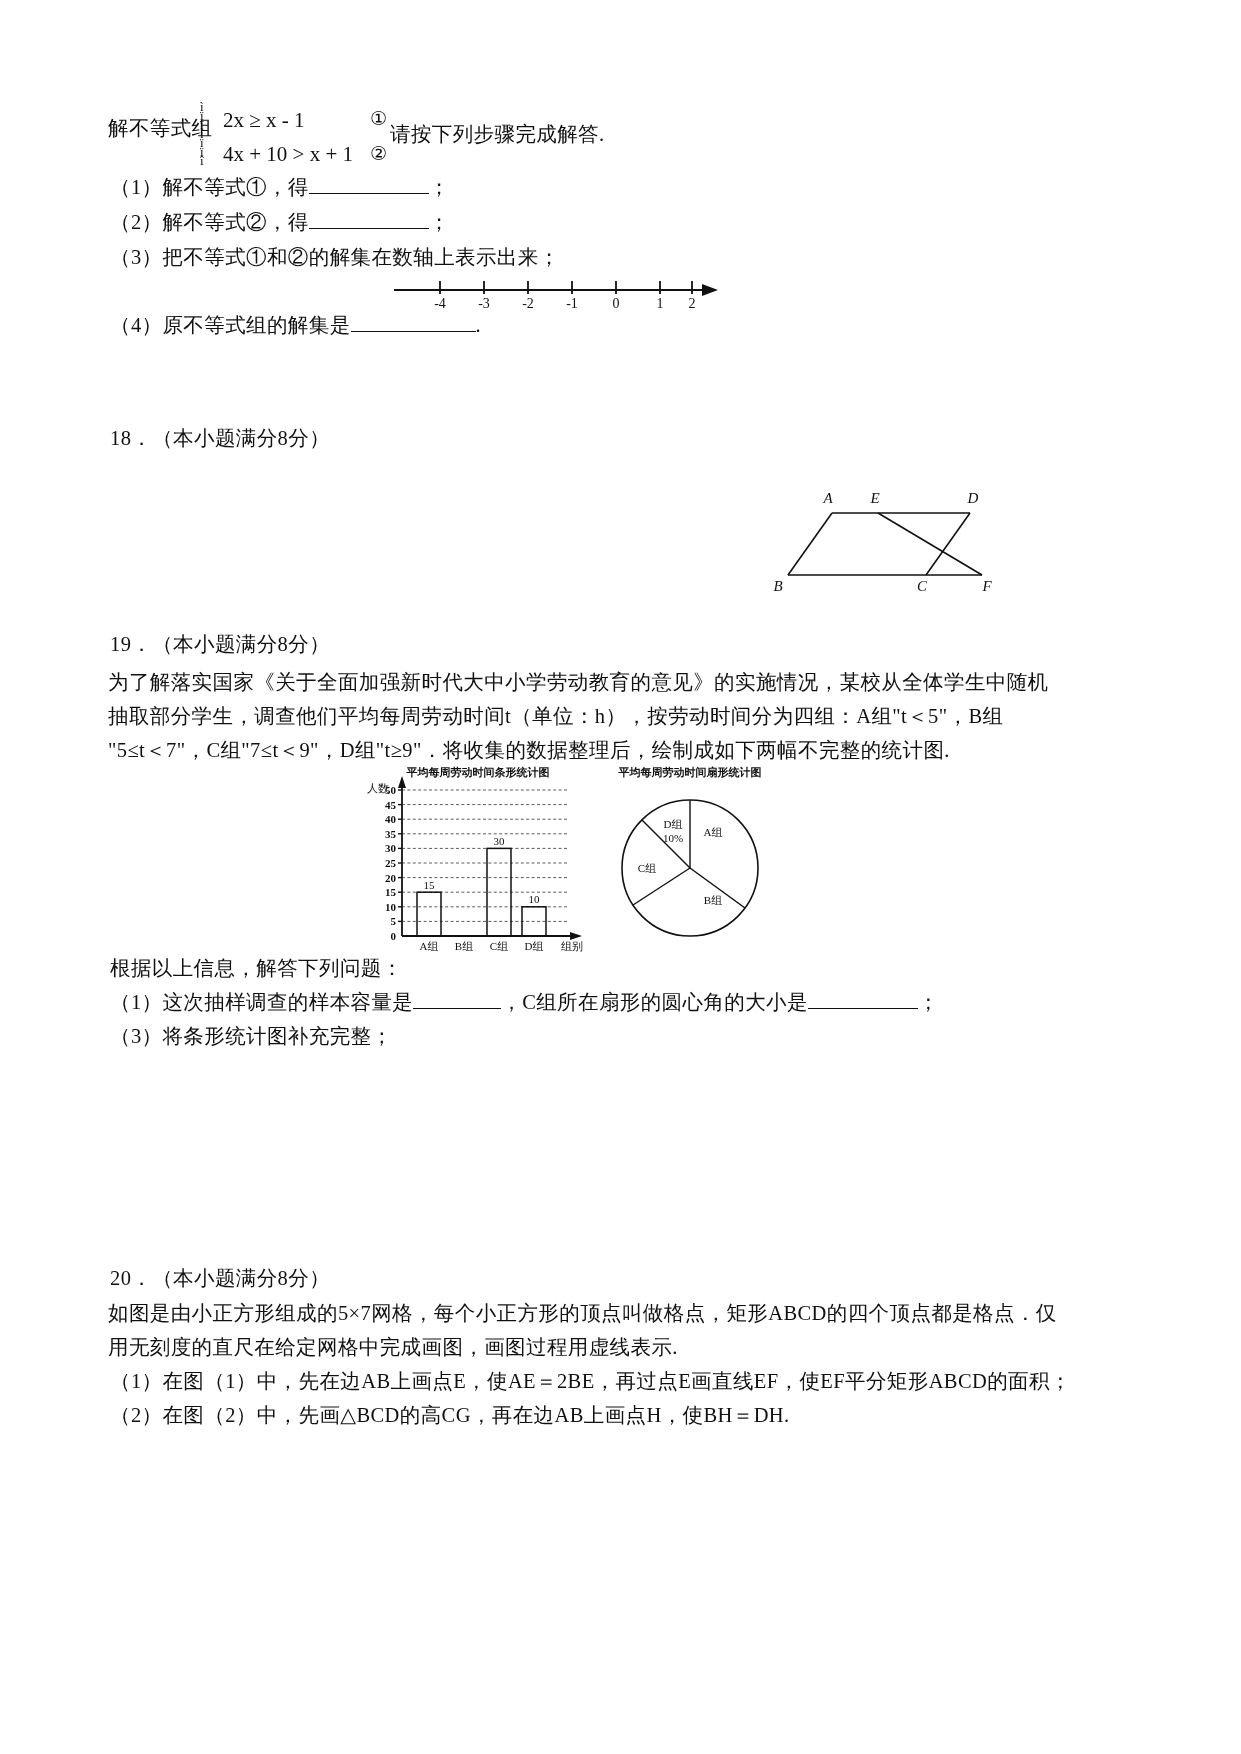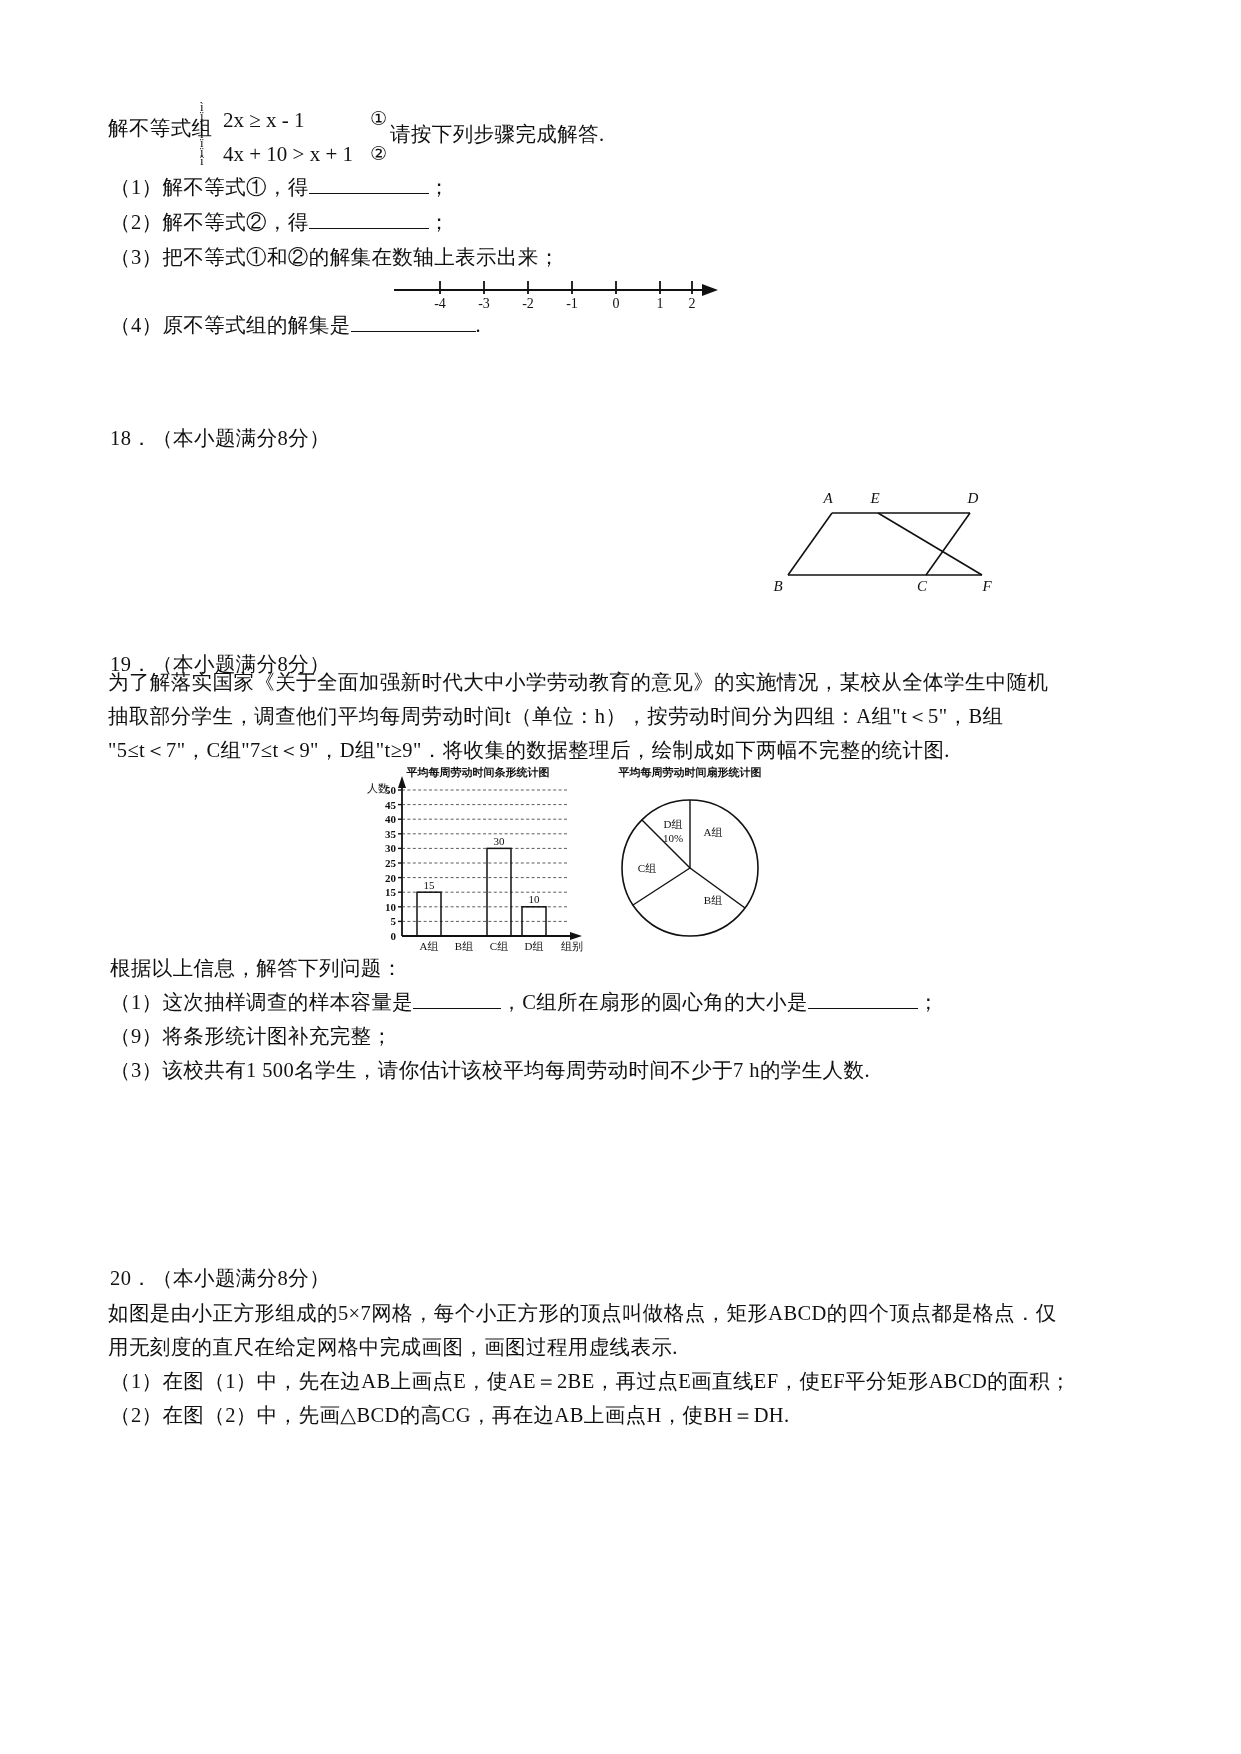--- a/index.html
+++ b/index.html
@@ -82,21 +82,21 @@
 
   
   #numline { left: 392px; top: 268px; width: 330px; height: 40px; }
 
   
   #p18-num { left: 110px; top: 428px; }
   #p18-body { left: 108px; top: 463px; }
   #p18-fig { left: 770px; top: 487px; width: 240px; height: 108px; }
 
   
-  #p19-num { left: 110px; top: 654px; text-align: right; }
+  #p19-num { left: 110px; top: 634px; text-align: right; }
   #p19-l1 { left: 108px; top: 672px; }
   #p19-l2 { left: 108px; top: 706px; }
   #p19-l3 { left: 108px; top: 740px; }
 
   #barchart { left: 350px; top: 764px; width: 245px; height: 200px; }
   #piechart  { left: 595px; top: 764px; width: 190px; height: 200px; }
 
   #p19-q0 { left: 110px; top: 958px; }
   #p19-q1 { left: 110px; top: 992px; }
   #p19-q2 { left: 110px; top: 1026px; }
@@ -286,22 +286,21 @@
       <text class="st" x="78" y="78" font-size="11" text-anchor="middle">10%</text>
     </svg>
   </div>
 
   <div class="blk cn" id="p19-q0">根据以上信息，解答下列问题：</div>
 
   <div class="blk cn" id="p19-q1">
     <span>（1）这次抽样调查的样本容量是</span><span class="fillline" style="width:88px"></span><span>，C组所在扇形的圆心角的大小是</span><span class="fillline" style="width:110px"></span><span>；</span>
   </div>
 
-  <div class="blk cn" id="p19-q2">（9）将条形统计图补充完整；</div>
-  <div class="blk cn" id="p19-q3">（3）该校共有1 500名学生，请你估计该校平均每周劳动时间不少于7 h的学生人数.</div>
+  <div class="blk cn" id="p19-q2">（3）将条形统计图补充完整；</div>
 
   <div class="blk cn" id="p20-num">20．（本小题满分8分）</div>
   <div class="blk cn" id="p20-l1">如图是由小正方形组成的5×7网格，每个小正方形的顶点叫做格点，矩形ABCD的四个顶点都是格点．仅</div>
   <div class="blk cn" id="p20-l2">用无刻度的直尺在给定网格中完成画图，画图过程用虚线表示.</div>
   <div class="blk cn" id="p20-q1">（1）在图（1）中，先在边AB上画点E，使AE＝2BE，再过点E画直线EF，使EF平分矩形ABCD的面积；</div>
   <div class="blk cn" id="p20-q2">（2）在图（2）中，先画△BCD的高CG，再在边AB上画点H，使BH＝DH.</div>
 
 </div>
 
 </body></html>

